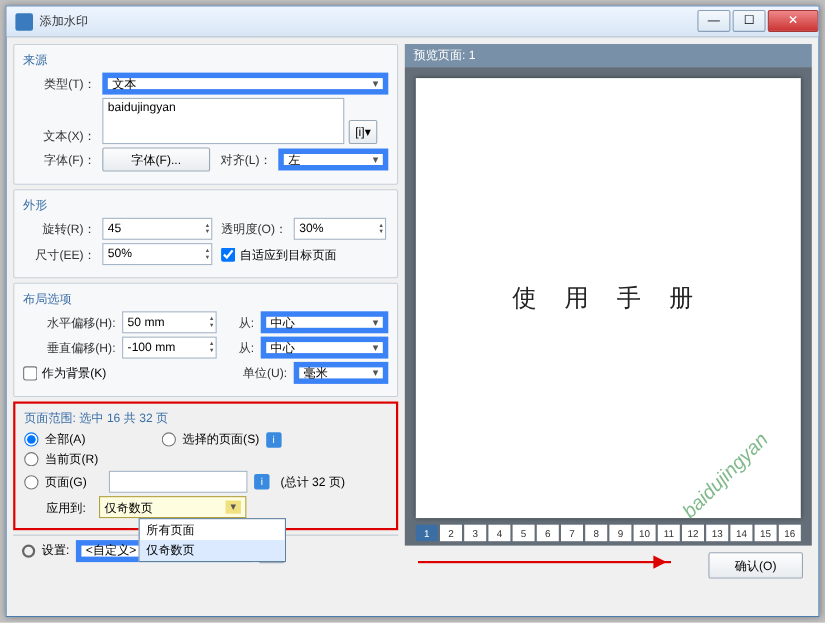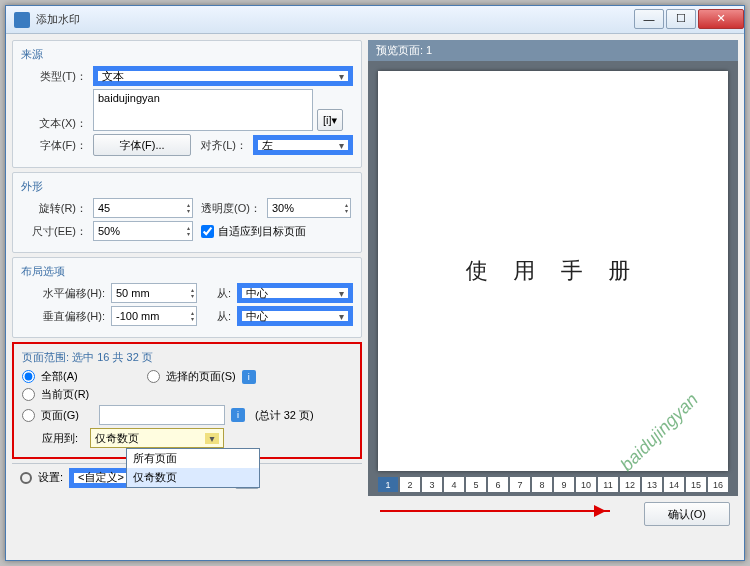--- a/index.html
+++ b/index.html
@@ -129,20 +129,28 @@
         <div class="row">
           <span class="lbl" style="width:90px">垂直偏移(H):</span>
           <div class="spin" style="width:86px">
               <span>-100 mm</span>
             </div>
           <span class="lbl-sm" style="width:40px">从:</span>
           <div class="combo" style="flex:1">
               <span>中心</span>
             </div>
         </div>
+        <div class="row">
+          <input type="checkbox" class="chk" style="">
+          <span style="flex:1">作为背景(K)</span>
+          <span class="lbl-sm">单位(U):</span>
+          <div class="combo" style="width:86px;flex:none">
+              <span>毫米</span>
+            </div>
+        </div>
       </div>
 
       <div class="range-group" style="position:relative">
         <div class="range-title">页面范围: 选中 16 共 32 页</div>
         <div class="radio-row">
           <input type="radio" checked="" style="">
           <span style="width:70px">全部(A)</span>
           <input type="radio" style="margin-left: 30px;">
           <span>选择的页面(S)</span>
           <span class="info-icon">i</span>

